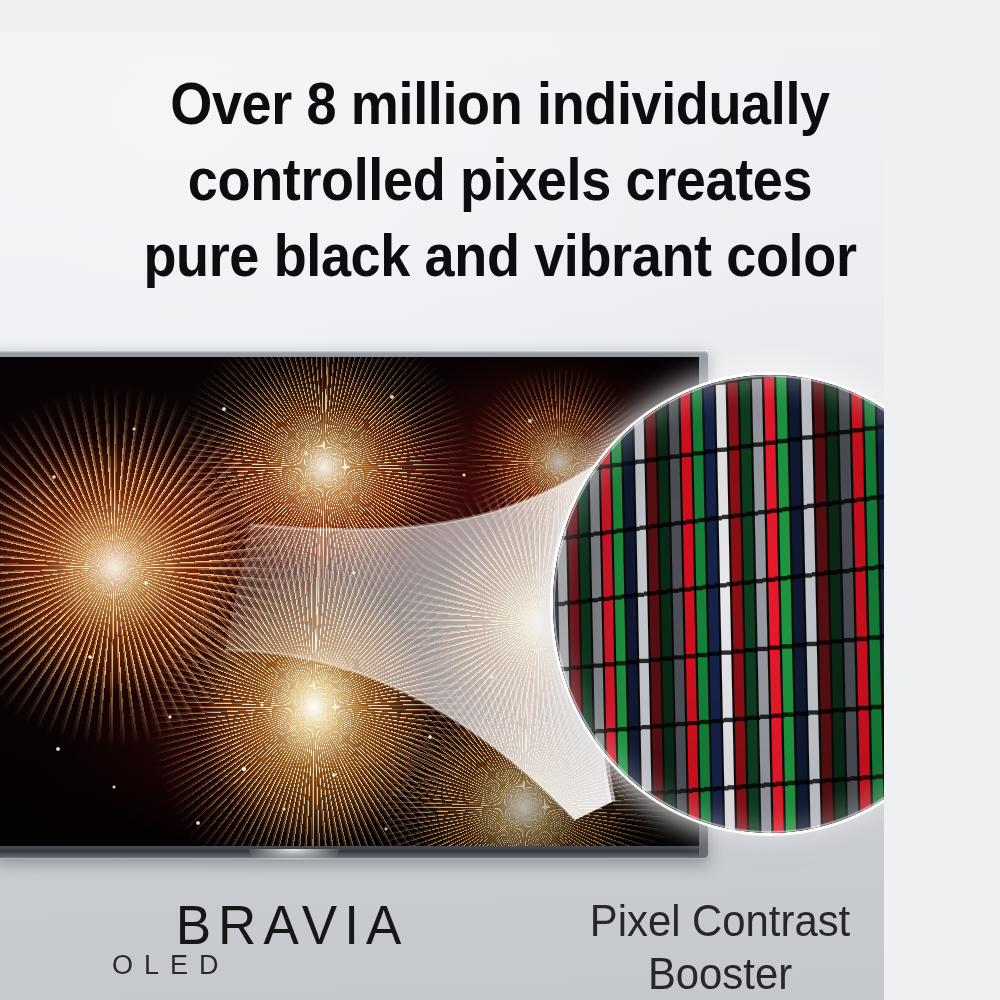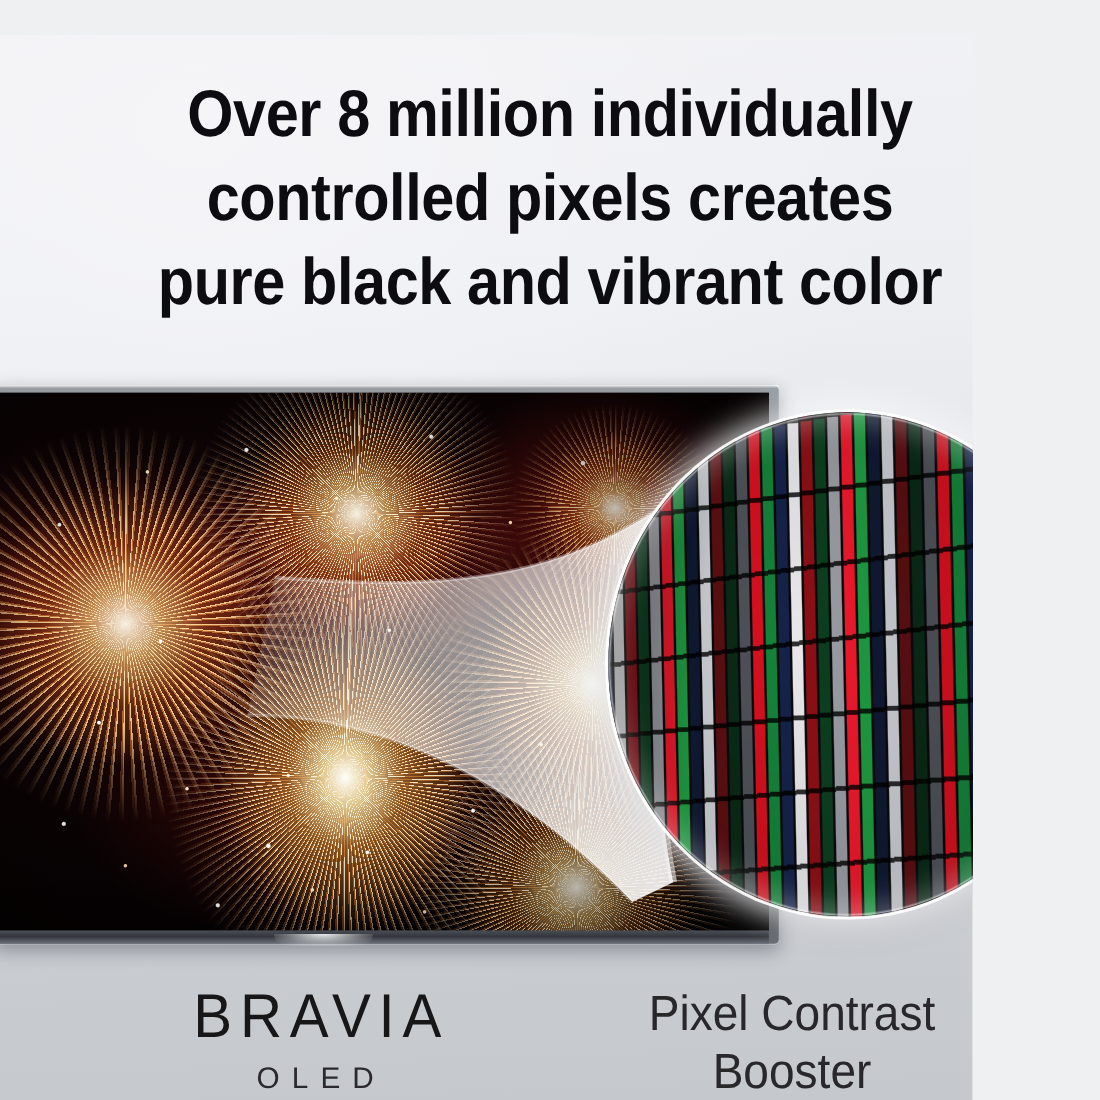--- a/index.html
+++ b/index.html
@@ -175,21 +175,21 @@
   
   .brandrow{position:absolute;left:0;top:856px;width:1000px;height:130px;}
   .bravia{
     position:absolute;left:112px;top:8px;width:360px;text-align:center;
     color:#17171a;
     font-family:"Liberation Sans","DejaVu Sans",sans-serif;
     font-weight:300;font-size:53px;letter-spacing:7px;line-height:58px;
     transform:scaleY(1.06);
   }
   .oled{
-    position:absolute;left:112px;top:76px;width:360px;text-align:center;
+    position:absolute;left:112px;top:61px;width:360px;text-align:left;
     color:#2a2a2e;
     font-family:"Liberation Sans","DejaVu Sans",sans-serif;
     font-weight:300;font-size:27px;letter-spacing:11px;line-height:32px;
   }
   .pcb{
     position:absolute;left:520px;top:6px;width:400px;text-align:center;
     color:#28282c;
     font-family:"Liberation Sans Narrow","Liberation Sans",sans-serif;
     font-weight:400;font-size:45px;line-height:53px;letter-spacing:0px;
     transform:scaleX(0.93);transform-origin:50% 0;

